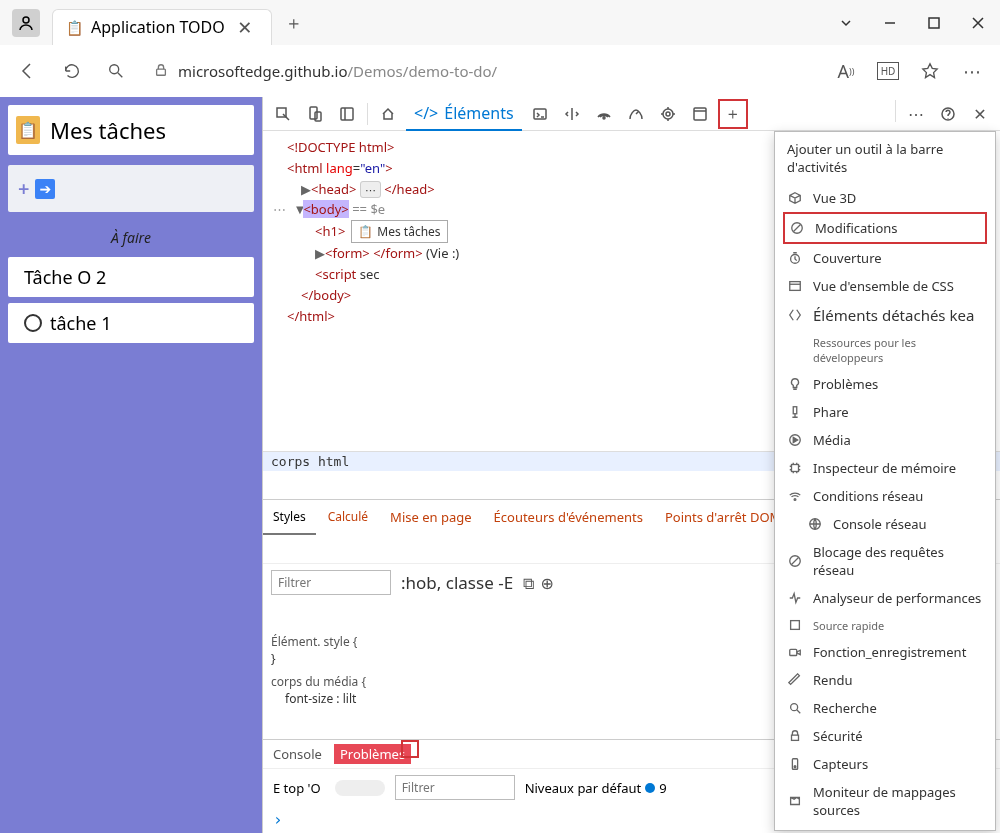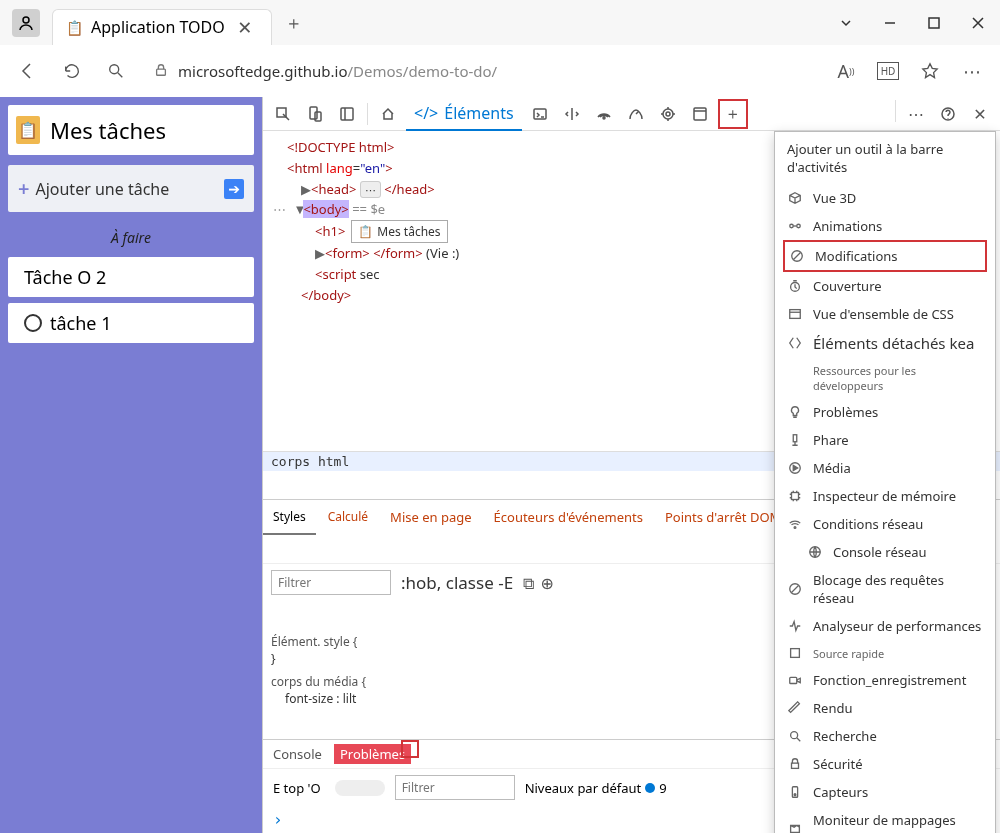--- a/index.html
+++ b/index.html
@@ -185,21 +185,20 @@
 </div>
 
 <div class="main">
   <div class="app-panel">
     <div class="app-card-title">
       <span class="clip">📋</span>
       <h1>Mes tâches</h1>
     </div>
     <div class="add-task">
       <span class="plus">+</span>
-      <span class="txt">Ajouter une tâche</span>
       <span class="arrow">➔</span>
     </div>
     <div class="section-label">À faire</div>
     <div class="task">
       <span>Tâche O 2</span>
     </div>
     <div class="task">
       <span class="circle"></span>
       <span>tâche 1</span>
     </div>
@@ -289,20 +288,21 @@
         <div class="indent1"><span class="tag">&lt;<span>html</span></span> <span class="attr">lang</span>=<span class="val">"en"</span><span class="tag">&gt;</span></div>
         <div class="indent2"><span class="twisty">▶</span><span class="tag">&lt;<span>head</span>&gt;</span> <span class="badge">⋯</span> <span class="tag">&lt;/<span>head</span>&gt;</span></div>
         <div><span class="dots">⋯</span> <span class="twisty">▼</span><span class="tag sel">&lt;<span>body</span>&gt;</span> <span style="color:#888">== $e</span></div>
         <div class="indent3"><span class="tag">&lt;<span>h1</span>&gt;</span><span class="tooltip">
               <span class="tt-icon">📋</span>
               <span>Mes tâches</span>
             </span></div>
         <div class="indent3"><span class="twisty">▶</span><span class="tag">&lt;<span>form</span>&gt; &lt;/<span>form</span>&gt;</span> <span>(Vie :)</span></div>
         <div class="indent3"><span class="tag">&lt;<span>script</span></span> <span>sec</span></div>
         <div class="indent2"><span class="tag">&lt;/<span>body</span>&gt;</span></div>
+        <div class="indent1"><span class="tag">&lt;/<span>html</span>&gt;</span></div>
       </div>
 
       <div class="breadcrumb">corps html</div>
 
       <div class="styles-header">
         <div class="sh-tab active">Styles</div>
         <div class="sh-tab">Calculé</div>
         <div class="sh-tab small">Mise en page</div>
         <div class="sh-tab small">Écouteurs d'événements</div>
         <div class="sh-tab small">Points d'arrêt DOM</div>
@@ -347,30 +347,20 @@
       <div class="dd-title">Ajouter un outil à la barre d'activités</div>
       <div id="dd-items">
           <div class="dd-item">
             <span class="dd-icon">
               <svg viewBox="0 0 16 16" width="14" height="14">
                 <path d="M8 2l6 3v6l-6 3-6-3V5zM2 5l6 3 6-3M8 8v6"></path>
               </svg>
             </span>
             <span>Vue 3D</span>
           </div>
-          <div class="dd-item">
-            <span class="dd-icon">
-              <svg viewBox="0 0 16 16" width="14" height="14">
-                <circle cx="4" cy="8" r="2"></circle>
-                <circle cx="12" cy="8" r="2"></circle>
-                <path d="M6 8h4"></path>
-              </svg>
-            </span>
-            <span>Animations</span>
-          </div>
           <div class="dd-item dd-highlight">
             <span class="dd-icon">
               <svg viewBox="0 0 16 16" width="14" height="14">
                 <circle cx="8" cy="8" r="6"></circle>
                 <path d="M4 12L12 4"></path>
               </svg>
             </span>
             <span>Modifications</span>
           </div>
           <div class="dd-item">

